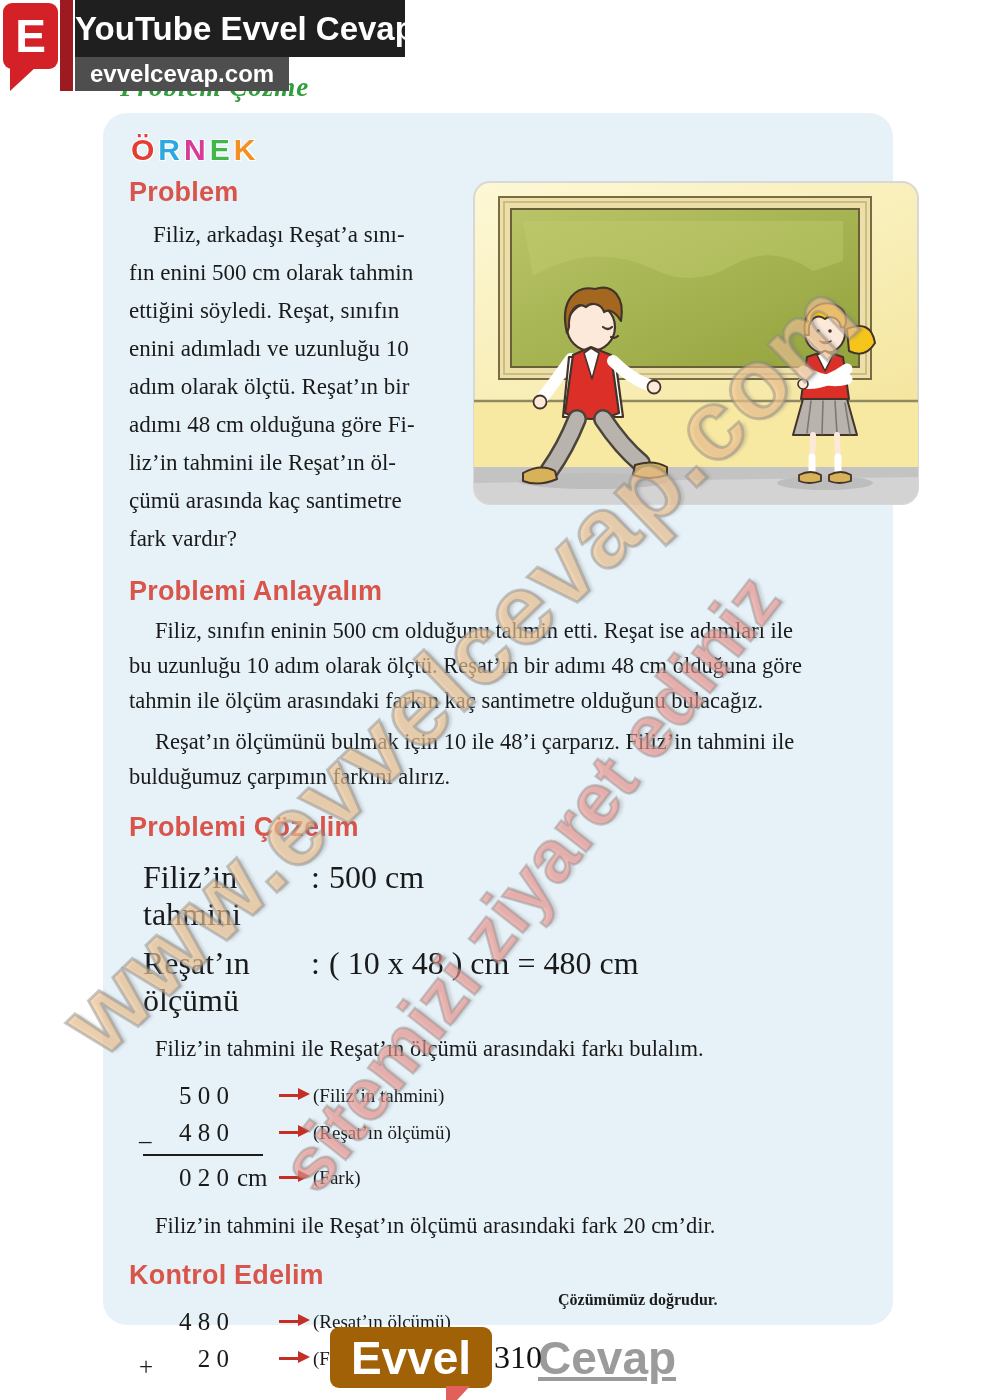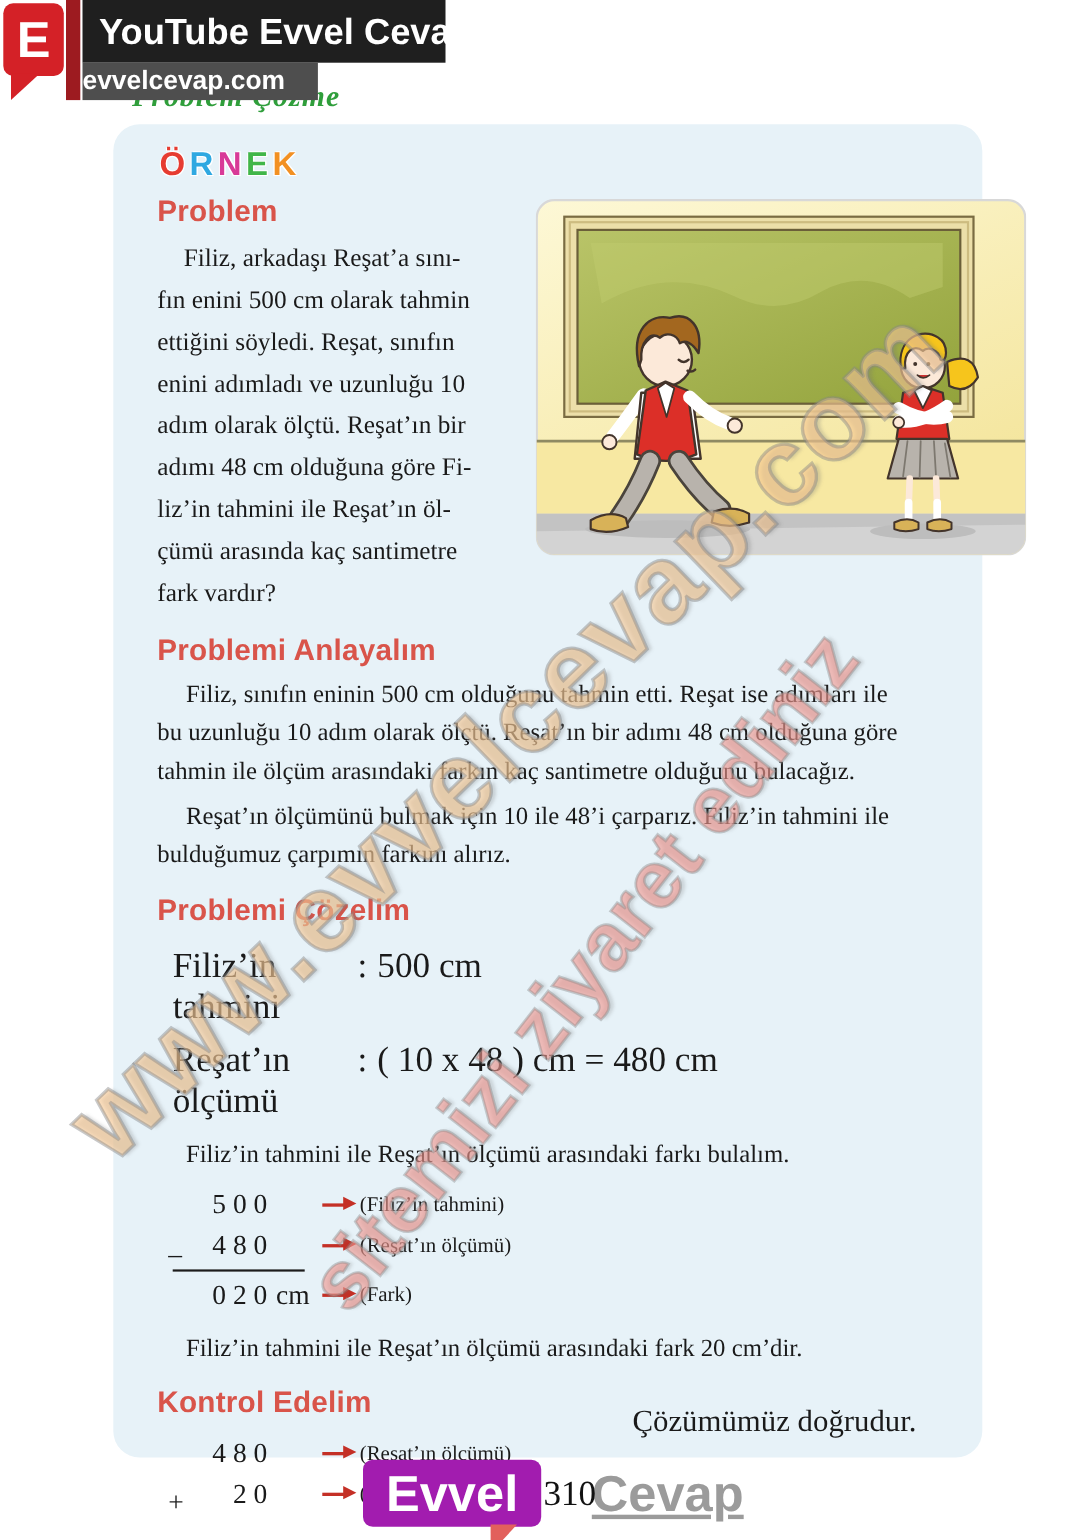--- a/index.html
+++ b/index.html
@@ -13,29 +13,29 @@
 
   
   .banner { position:absolute; left:0; top:0; z-index:4; }
   .e-strip { position:absolute; left:60px; top:0; width:13px; height:91px; background:#9d1b20; }
   .e-badge { position:absolute; left:3px; top:3px; width:55px; height:66px; background:#d42127;
     border-radius:9px; display:flex; align-items:center; justify-content:center;
     color:#fff; font:bold 46px "Liberation Sans", sans-serif; }
   .e-tail { position:absolute; left:10px; top:67px; width:0; height:0;
     border-top:24px solid #d42127; border-right:26px solid transparent; }
   .banner-black { position:absolute; left:75px; top:0; width:330px; height:57px; background:#1f1f1f;
-    display:flex; align-items:center; padding-left:15px;
+    display:flex; align-items:center; 
     color:#fff; font:bold 33px "Liberation Sans", sans-serif; white-space:nowrap; }
   .banner-gray { position:absolute; left:75px; top:57px; width:214px; height:34px; background:#4e4e4e;
-    display:flex; align-items:center; 
+    display:flex; align-items:center; padding-left:15px;
     color:#fff; font:bold 24px "Liberation Sans", sans-serif; white-space:nowrap; }
 
   
   .content-box { position:absolute; left:103px; top:113px; width:790px; height:1212px;
-    background:#e7f2f8; border-radius:24px; padding:14px 26px 10px 40px; z-index:2; }
+    background:#e7f2f8; border-radius:24px; padding:14px 26px 10px 26px; z-index:2; }
 
   
   .ornek { font:bold 30px "Liberation Sans", sans-serif; letter-spacing:4px; margin:6px 0 2px 2px;
     text-shadow:1px 1px 0 #ffffff, -1px 1px 0 #ffffff, 1px -1px 0 #ffffff; }
   .ornek .l0{color:#e63c31;} .ornek .l1{color:#2fa8e1;} .ornek .l2{color:#d83a97;}
   .ornek .l3{color:#41b649;} .ornek .l4{color:#f29022;}
 
   h2.hd { font:bold 27px "Liberation Sans", sans-serif; color:#d9544a; letter-spacing:0.2px; }
 
   
@@ -61,25 +61,25 @@
   .mop  { width:26px; transform:translateY(8px); }
   .mval { width:64px; text-align:right; }
   .munit{ width:46px; padding-left:8px; }
   .mlabel { font-size:19px; }
   .mrule { width:120px; border-top:2.5px solid #1c1c1c; margin:3px 0 3px 4px; }
   .arrow { position:relative; width:20px; height:3.5px; background:#c43026; flex:0 0 20px;
            margin-right:14px; margin-left:4px; }
   .arrow::after { content:""; position:absolute; left:19px; top:-5.5px; width:0; height:0;
     border-left:12px solid #c43026; border-top:6.5px solid transparent; border-bottom:6.5px solid transparent; }
 
-  .conclusion { position:absolute; left:472px; bottom:16px; font-size:28px; }
+  .conclusion { position:absolute; left:455px; bottom:16px; font-size:16px;font-weight:bold; }
 
   
   .footer-logo { position:absolute; left:330px; top:1327px; z-index:3; display:flex; align-items:center; }
-  .bub { position:relative; width:162px; height:61px; background:#a21caf; border-radius:9px;
+  .bub { position:relative; width:162px; height:61px; background:#a16207; border-radius:9px;
     display:flex; align-items:center; justify-content:center;
     color:#fff; font:bold 46px "Liberation Sans", sans-serif; }
   .bub::after { content:""; position:absolute; left:116px; top:59px; width:0; height:0;
     border-top:26px solid #e2605c; border-right:24px solid transparent; }
   .pageno { font:32px "Liberation Serif", serif; color:#111; margin-left:2px; z-index:2; }
   .cevap { font:bold 46px "Liberation Sans", sans-serif; color:#9b9b9b; margin-left:-4px;text-decoration:underline; }
 
   
   .wm { position:absolute; z-index:5; pointer-events:none; text-align:center;
         font-family:"Liberation Sans", sans-serif; font-weight:bold; white-space:nowrap; }

